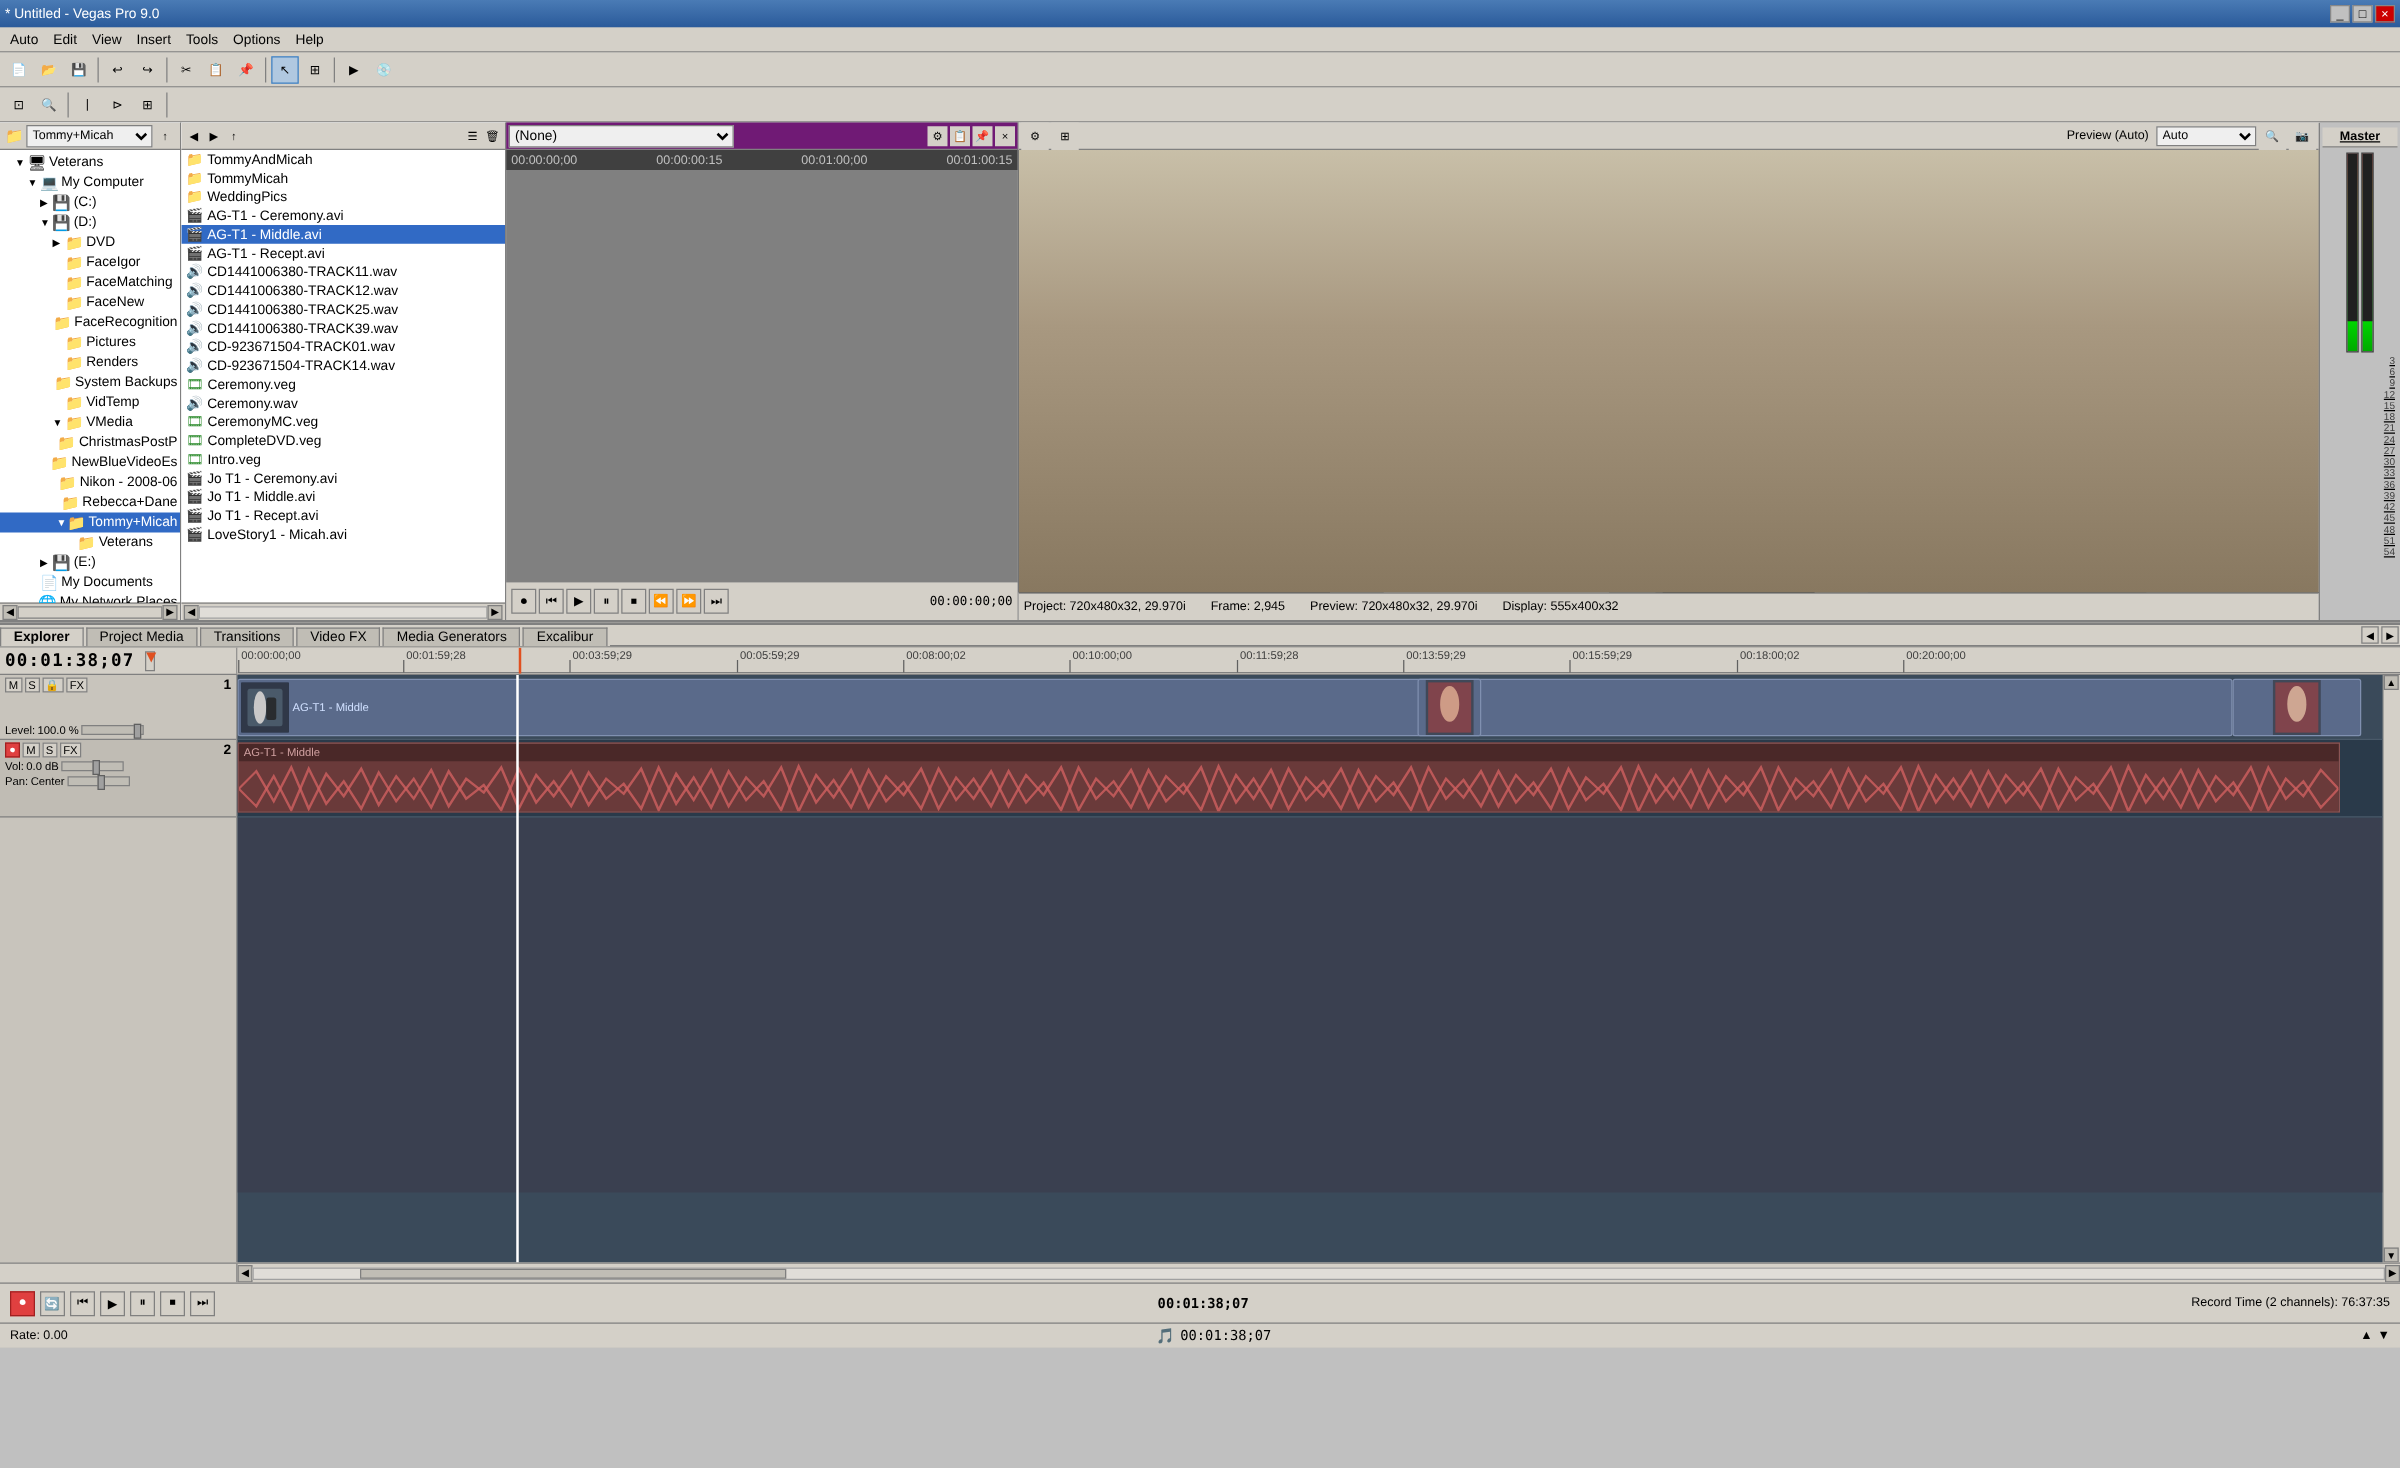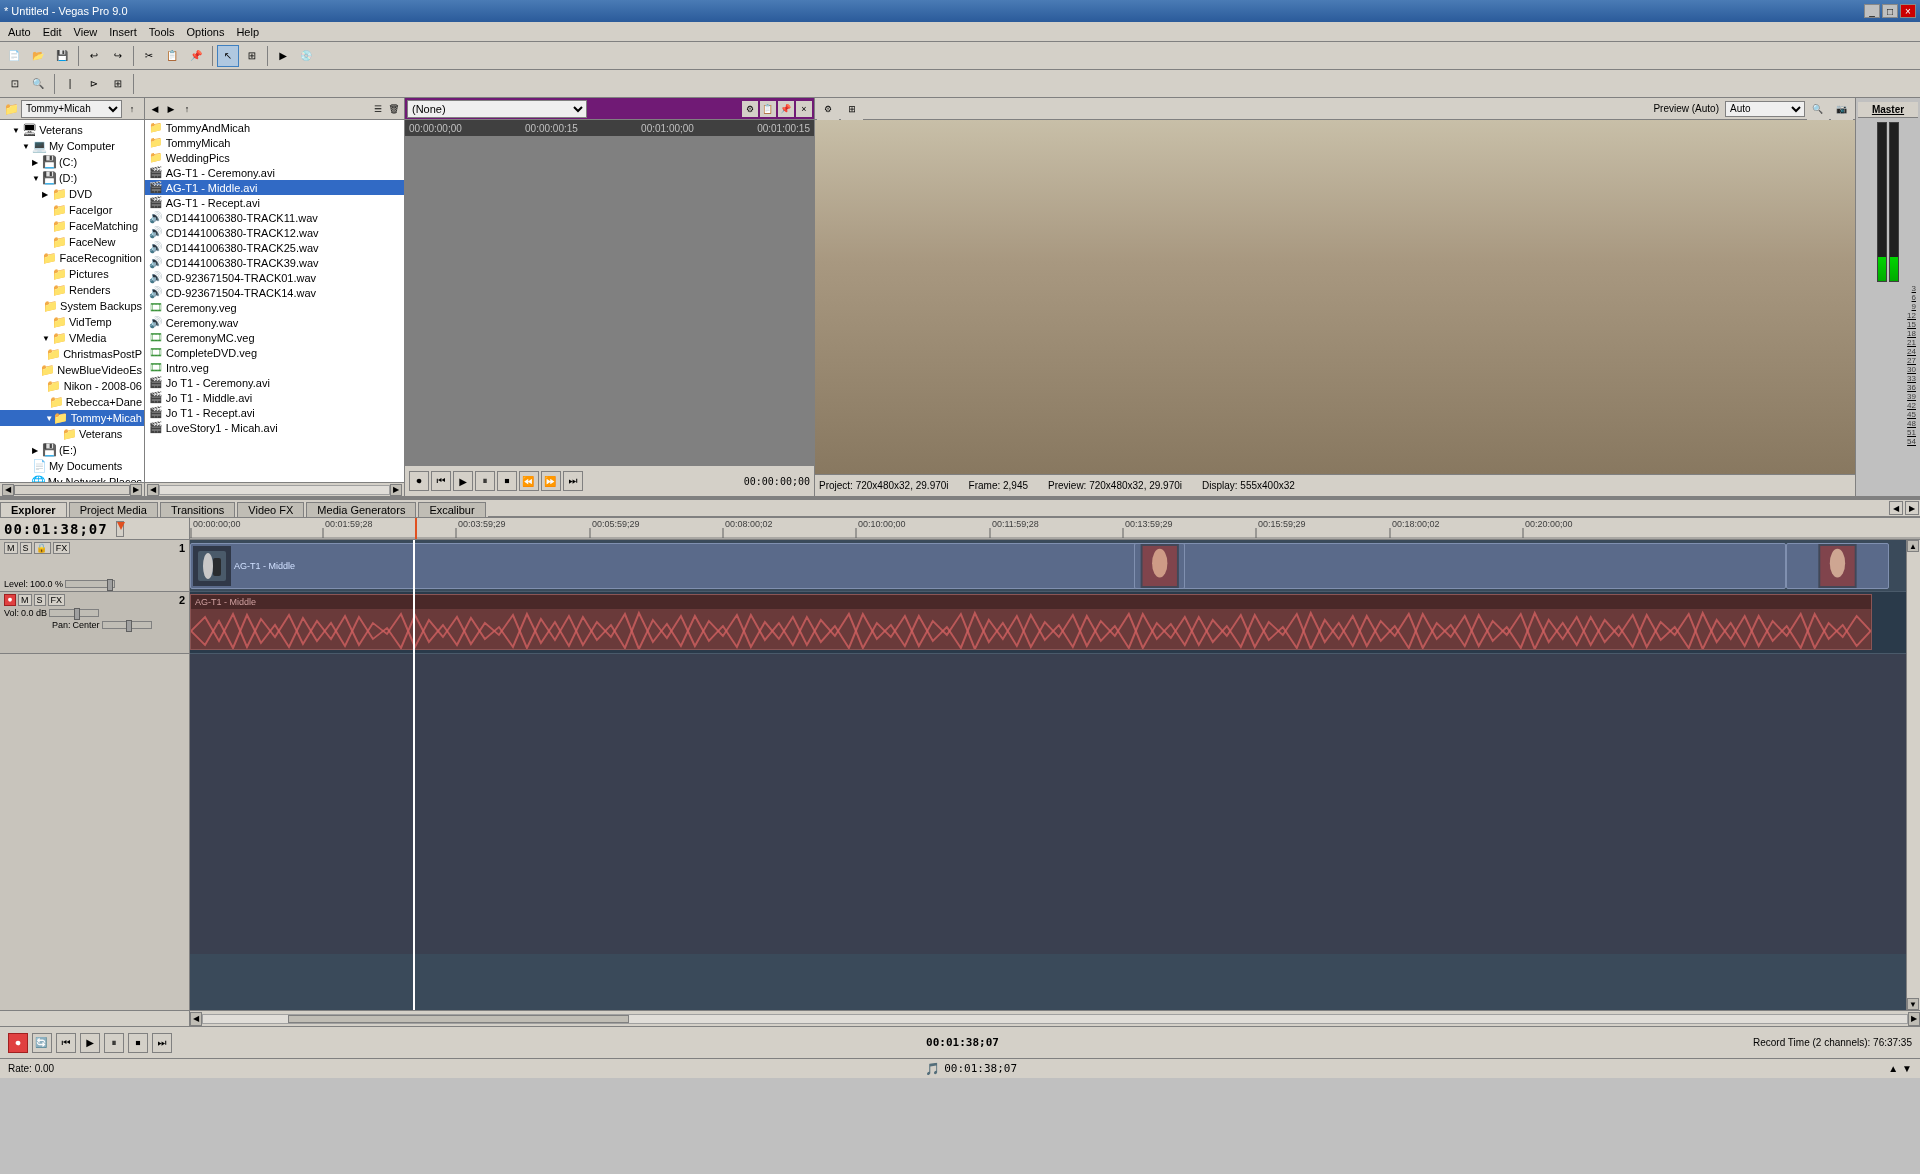--- a/index.html
+++ b/index.html
@@ -965,21 +965,21 @@
             <span style="font-weight:bold;font-size:11px;">2</span>
           </div>
           <div style="display:flex;align-items:center;gap:2px;margin-bottom:2px;">
             <span style="font-size:9px;">Vol:</span>
             <span style="font-size:9px;">0.0 dB</span>
             <div style="width:50px;height:8px;background:#c0bdb5;border:1px solid #808080;position:relative;">
               <div style="position:absolute;top:-2px;left:50%;width:6px;height:12px;background:#a0a0a0;border:1px solid #606060;"></div>
             </div>
           </div>
           <div style="display:flex;align-items:center;gap:2px;">
-            <span style="font-size:9px;margin-left:48px;">Pan:</span>
+            <span style="font-size:9px;">Pan:</span>
             <span style="font-size:9px;">Center</span>
             <div style="width:50px;height:8px;background:#c0bdb5;border:1px solid #808080;position:relative;">
               <div style="position:absolute;top:-2px;left:48%;width:6px;height:12px;background:#a0a0a0;border:1px solid #606060;"></div>
             </div>
           </div>
         </div>
 
         <div style="flex:1;background:#c8c4bc;"></div>
       </div>
 

